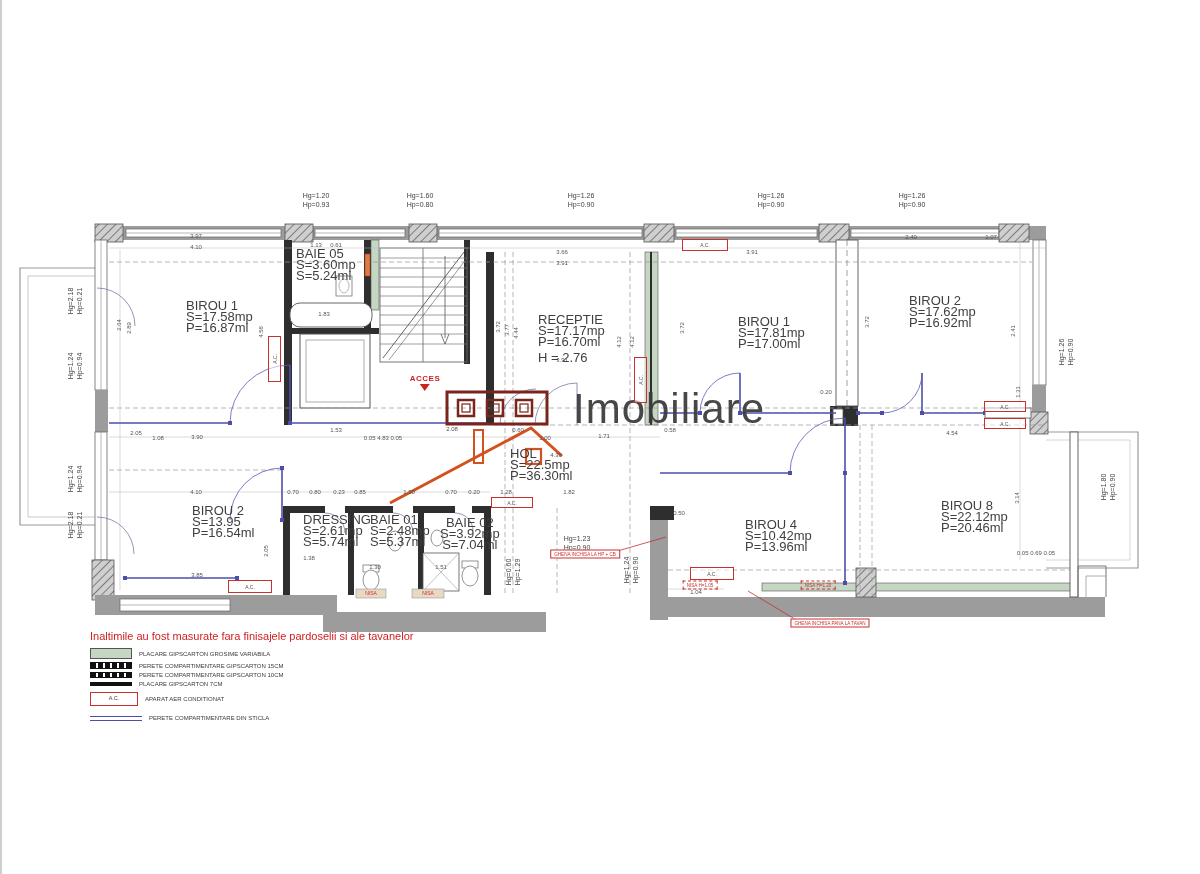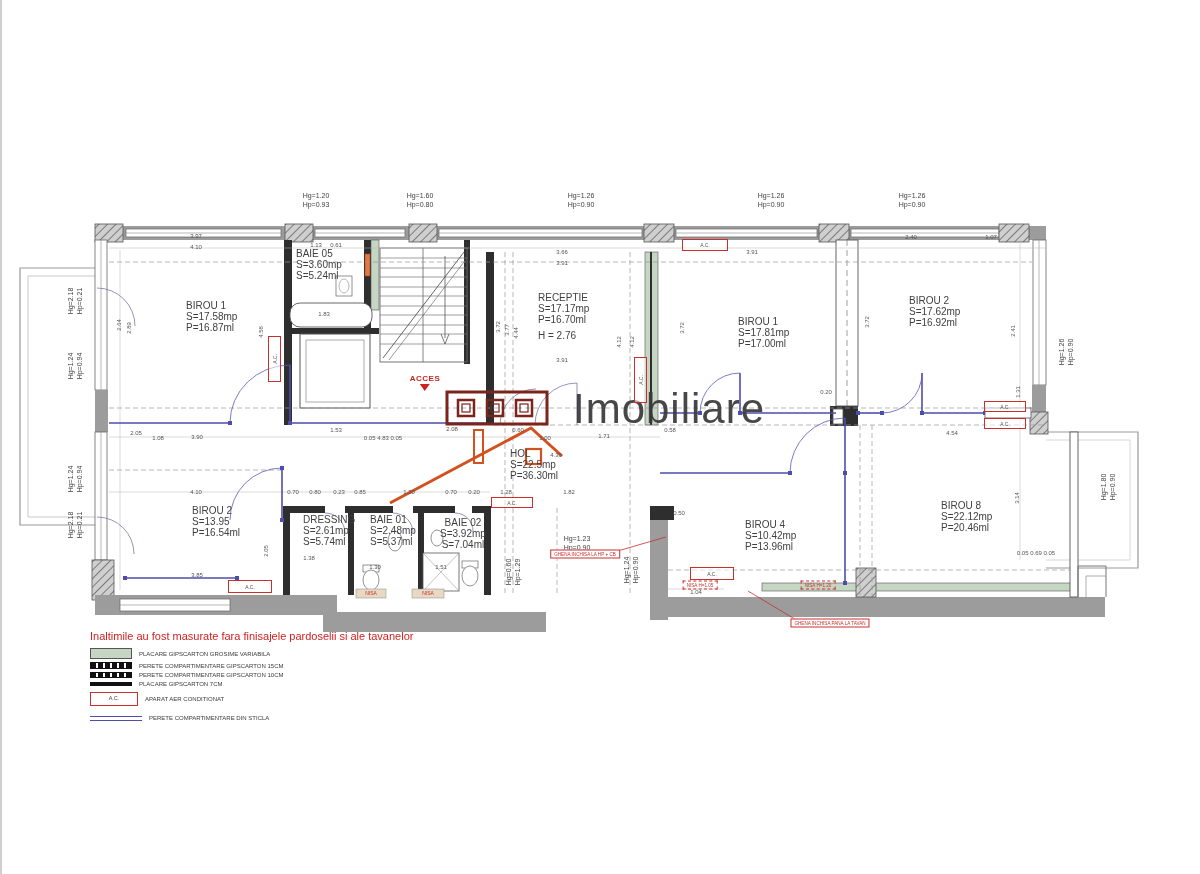--- a/index.html
+++ b/index.html
@@ -2,21 +2,21 @@
 <html><head>
 <meta charset="utf-8">
 <style>
   html,body{margin:0;padding:0;background:#fff;}
   .sheet{position:relative;width:1200px;height:874px;background:#fff;overflow:hidden;
          font-family:"Liberation Sans", sans-serif;}
   .page-edge{position:absolute;left:0;top:0;width:2px;height:100%;background:#cfcfcf;}
   .title{position:absolute;left:64px;top:60px;font-size:27px;color:#cc2321;letter-spacing:.4px;white-space:nowrap;}
   svg.plan{position:absolute;left:0;top:0;}
   .overlay{position:absolute;left:0;top:0;width:1200px;height:874px;}
-  .room{position:absolute;font-size:10px;color:#3f3f3f;line-height:11px;white-space:nowrap;}
+  .room{position:absolute;font-size:13px;color:#3f3f3f;line-height:11px;white-space:nowrap;}
   .room .gap{margin-top:5px;}
   .dim{position:absolute;font-size:6px;color:#555;transform:translate(-50%,-50%);white-space:nowrap;}
   .dim.rot{transform:translate(-50%,-50%) rotate(-90deg);}
   .hg{position:absolute;font-size:7px;color:#3f3f3f;text-align:center;line-height:8.5px;
       transform:translate(-50%,-50%);white-space:nowrap;}
   .hg.rot{transform:translate(-50%,-50%) rotate(-90deg);}
   .acb{position:absolute;border:1.5px solid #c8302e;display:flex;align-items:center;justify-content:center;
        font-size:5px;color:#555;background:rgba(255,255,255,.55);box-sizing:border-box;}
   .acb.rot div{transform:rotate(-90deg);}
   .rnote{position:absolute;transform:translate(-50%,-50%);border:1px solid #c8302e;color:#c8302e;
@@ -290,21 +290,21 @@
       <div class="room" style="left: 186px; top: 300px;">
         <div class="rl">BIROU 1</div>
         <div class="rl">S=17.58mp</div>
         <div class="rl">P=16.87ml</div>
       </div>
       <div class="room" style="left: 296px; top: 248px;">
         <div class="rl">BAIE 05</div>
         <div class="rl">S=3.60mp</div>
         <div class="rl">S=5.24ml</div>
       </div>
-      <div class="room" style="left: 538px; top: 292px;">
+      <div class="room" style="left: 538px; top: 314px;">
         <div class="rl">RECEPTIE</div>
         <div class="rl">S=17.17mp</div>
         <div class="rl">P=16.70ml</div>
         <div class="rl gap">H = 2.76</div>
       </div>
       <div class="room" style="left: 738px; top: 316px;">
         <div class="rl">BIROU 1</div>
         <div class="rl">S=17.81mp</div>
         <div class="rl">P=17.00ml</div>
       </div>

